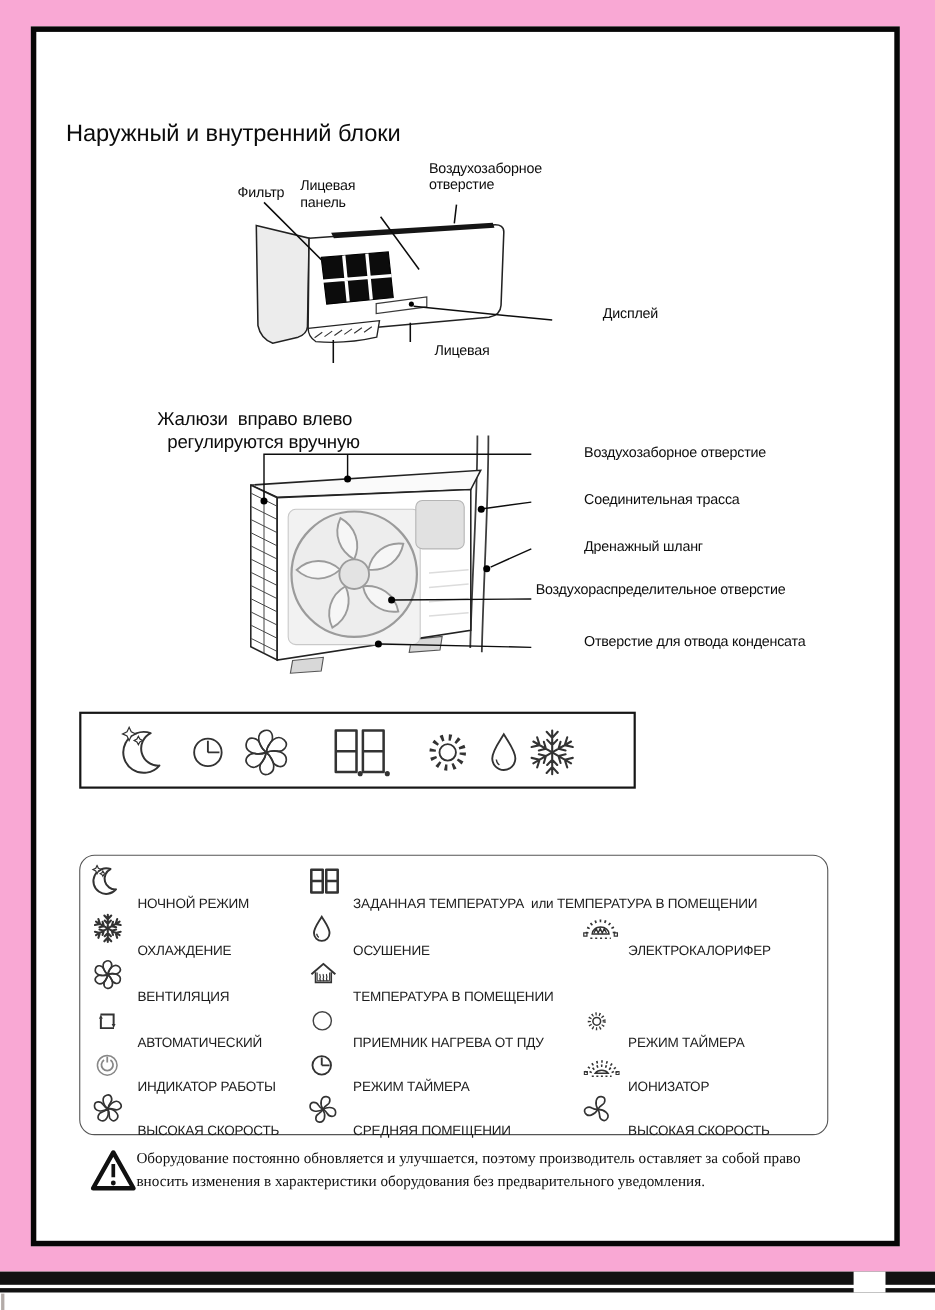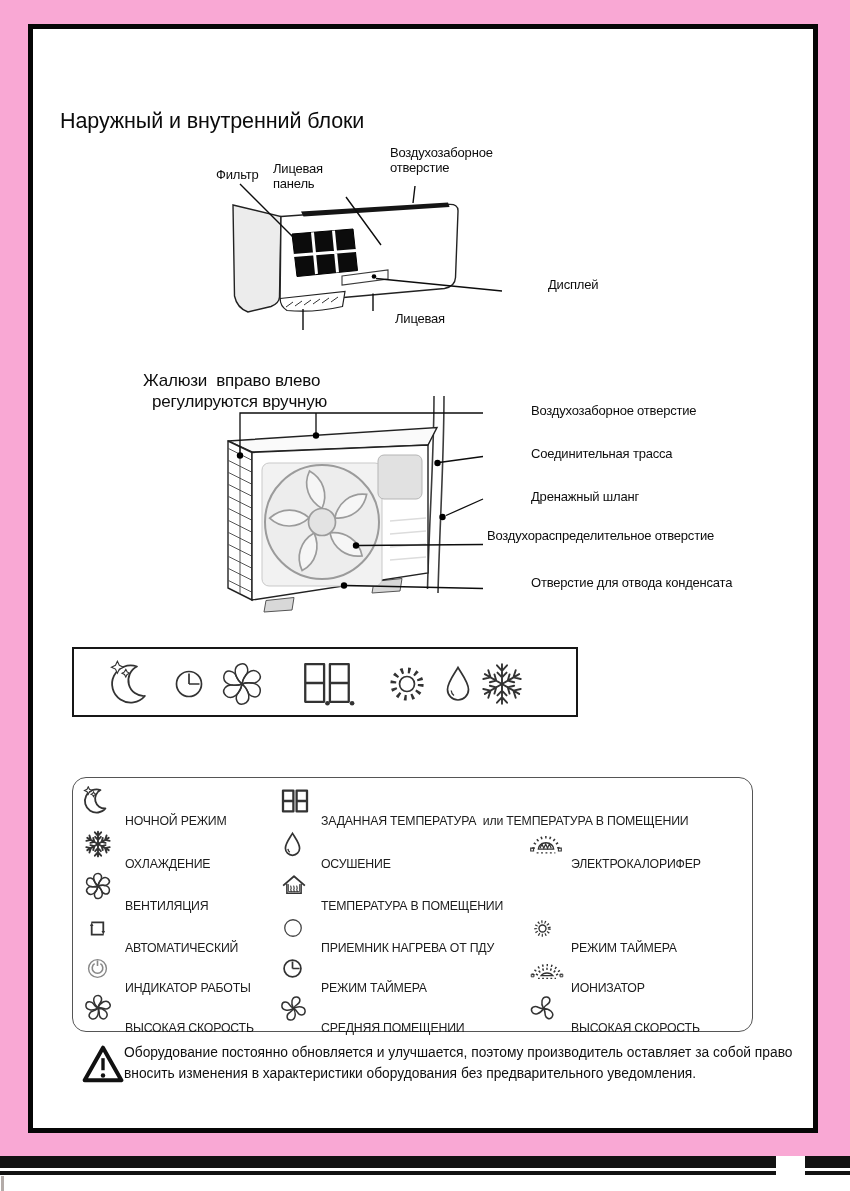--- a/index.html
+++ b/index.html
@@ -11,21 +11,21 @@
   .lbl{position:absolute;font-size:13px;line-height:1.14;letter-spacing:-0.2px;color:#0d0d0d;}
   .nowrap{white-space:nowrap;margin-left:44px;}
   .pre{white-space:pre;}
   .note{font-size:17px;margin-top:39px;}
   .dpbox{position:absolute;left:72px;top:647px;width:502px;height:66px;border:2px solid #161616;background:#fff;}
   .dp-ic{position:absolute;}
   .legendbox{position:absolute;left:72px;top:777px;width:679px;height:253px;border:1.4px solid #555;border-radius:14px;background:#fff;}
   .cell{position:absolute;display:flex;align-items:center;height:34px;}
   .ibox{width:42px;display:flex;align-items:center;}
   .legend-label{font-size:12.3px;letter-spacing:-0.2px;color:#1c1c1c;white-space:pre;margin-top:40px;}
-  .warn-line{position:absolute;font-size:13.8px;color:#101010;white-space:nowrap;}
+  .warn-line{position:absolute;font-size:13.8px;color:#101010;white-space:nowrap;font-family:Liberation Serif, serif;}
   .bars-base{position:absolute;left:0;top:1156px;width:850px;height:35px;background:#fff;}
   .bar-thick{position:absolute;left:0;top:1156px;width:850px;height:12px;background:#121212;}
   .bar-thin{position:absolute;left:0;top:1171px;width:850px;height:4px;background:#121212;}
   .bar-gap{position:absolute;left:776px;top:1156px;width:29px;height:19px;background:#fff;}
   .corner-tick{position:absolute;left:1px;top:1176px;width:3px;height:15px;background:#b3aba8;}
 </style>
 </head>
 <body>
 
 <div class="canvas">

